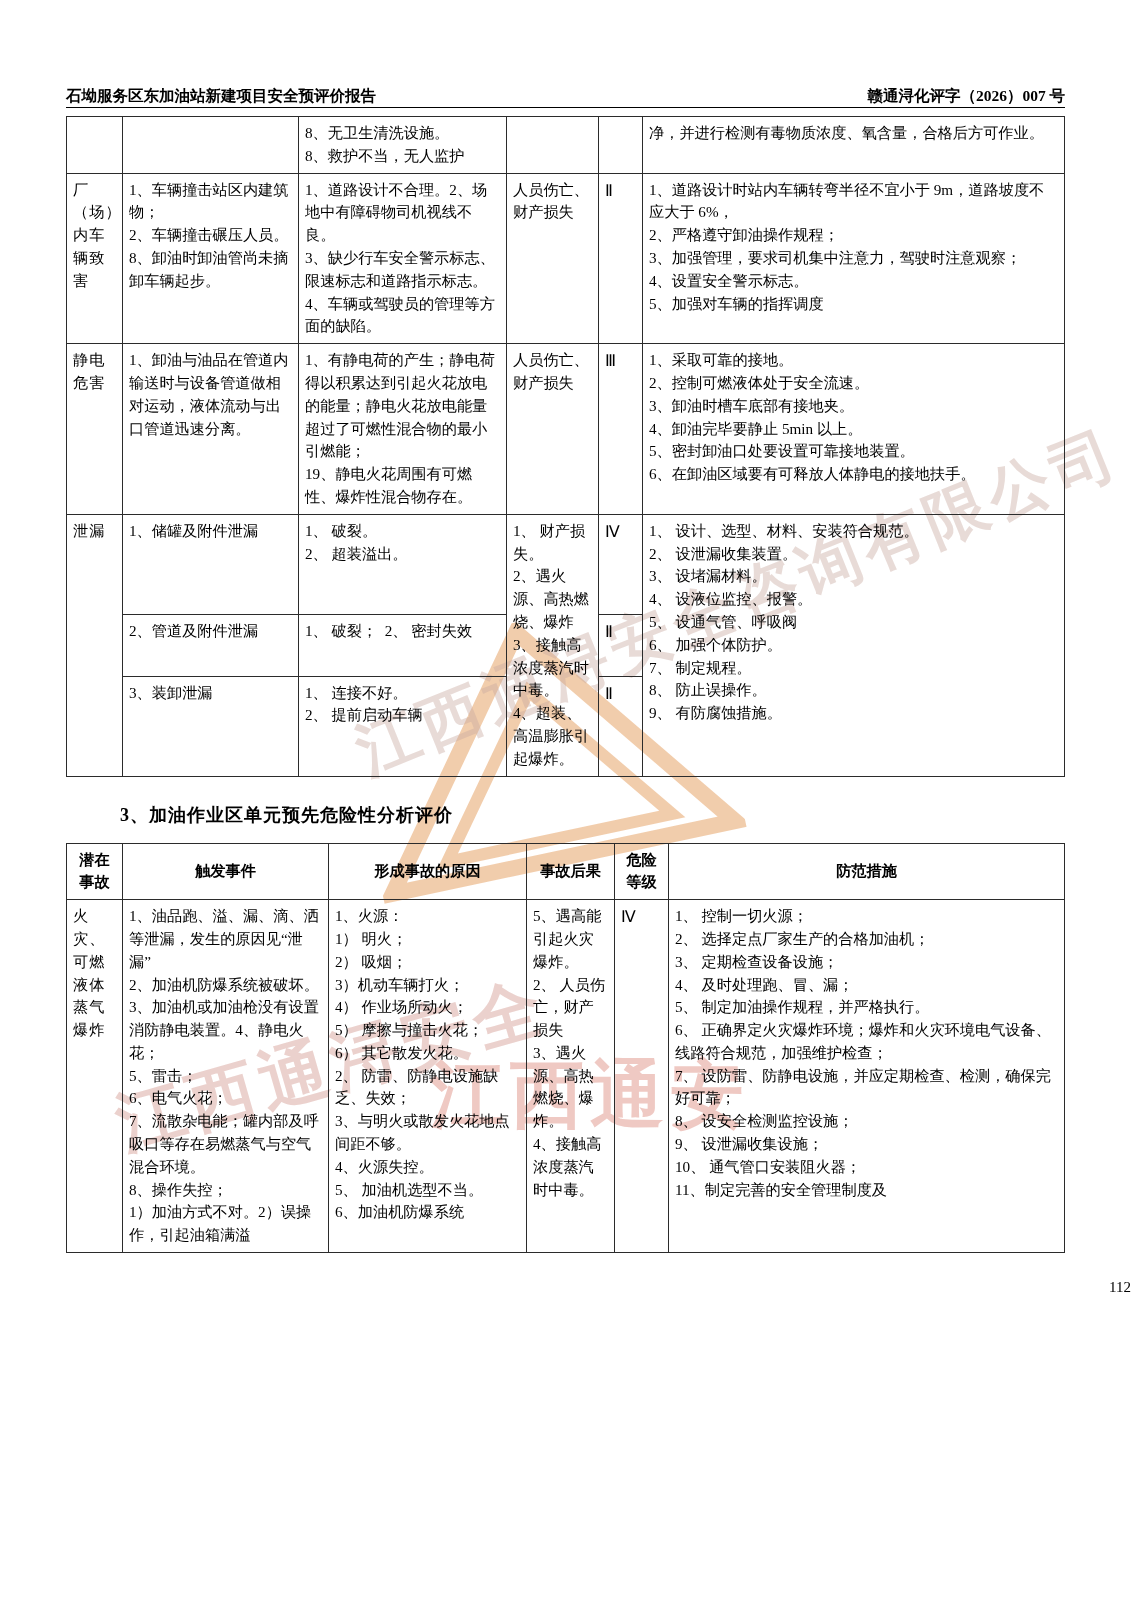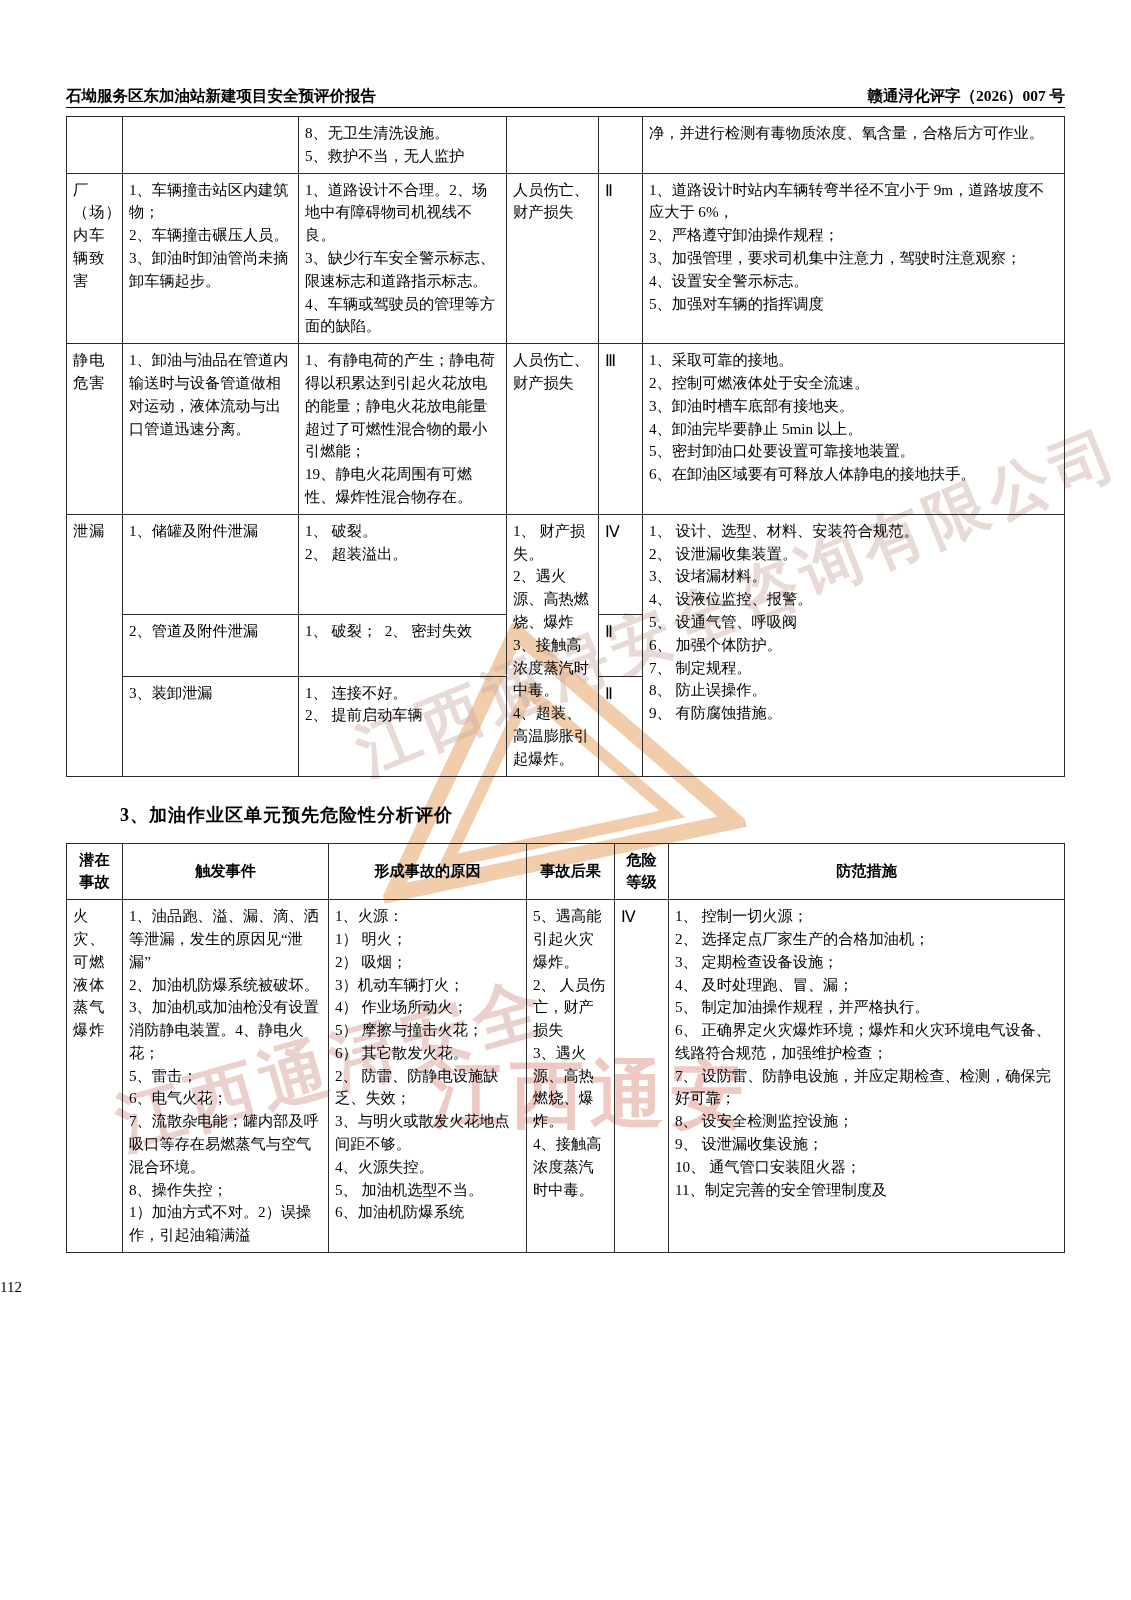--- a/index.html
+++ b/index.html
@@ -133,21 +133,21 @@
     z-index: 10;
     text-align: center;
     font-size: 20px;
     font-weight: bold;
     margin: 10px 0 10px 0;
     letter-spacing: 0.5px;
   }
   .pagenum {
     position: relative;
     z-index: 10;
-    text-align: left;
+    text-align: right;
     font-size: 15px;
     margin-top: 26px;
     padding-bottom: 28px;
   }
   .lines > div { white-space: pre-wrap; }
 </style>
 </head>
 <body>
 
 <div class="page">
@@ -176,35 +176,35 @@
       <col style="width:44px">
       <col>
     </colgroup>
     <tbody>
 
       <tr>
         <td></td>
         <td></td>
         <td class="lines">
           <div>8、无卫生清洗设施。</div>
-          <div>5、救护不当，无人监护</div>
+          <div>8、救护不当，无人监护</div>
         </td>
         <td></td>
         <td></td>
         <td class="lines">
           <div>净，并进行检测有毒物质浓度、氧含量，合格后方可作业。</div>
         </td>
       </tr>
 
       <tr>
         <td class="cell-v">厂（场）内车辆致害</td>
         <td class="lines">
           <div>1、车辆撞击站区内建筑物；</div>
           <div>2、车辆撞击碾压人员。</div>
-          <div>3、卸油时卸油管尚未摘卸车辆起步。</div>
+          <div>8、卸油时卸油管尚未摘卸车辆起步。</div>
         </td>
         <td class="lines">
           <div>1、道路设计不合理。2、场地中有障碍物司机视线不良。</div>
           <div>3、缺少行车安全警示标志、限速标志和道路指示标志。</div>
           <div>4、车辆或驾驶员的管理等方面的缺陷。</div>
         </td>
         <td class="vmid">人员伤亡、财产损失</td>
         <td class="roman">Ⅱ</td>
         <td class="lines">
           <div>1、道路设计时站内车辆转弯半径不宜小于 9m，道路坡度不应大于 6%，</div>

